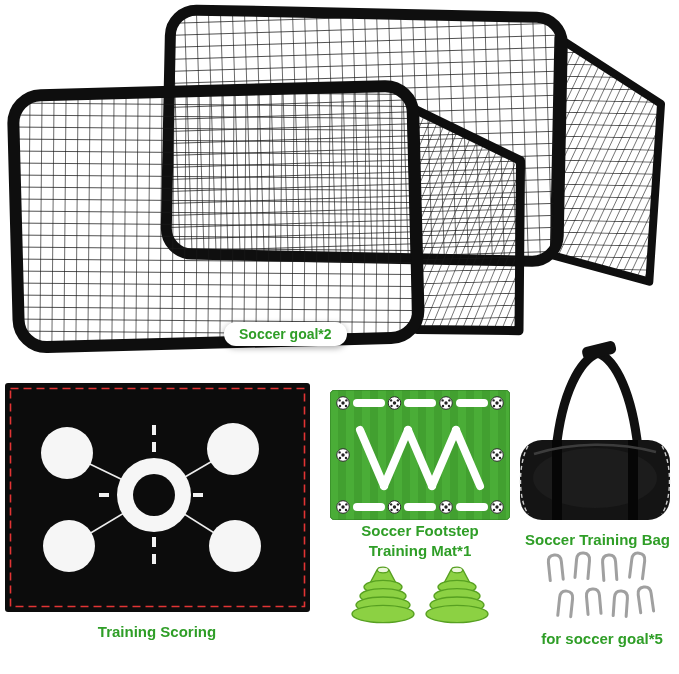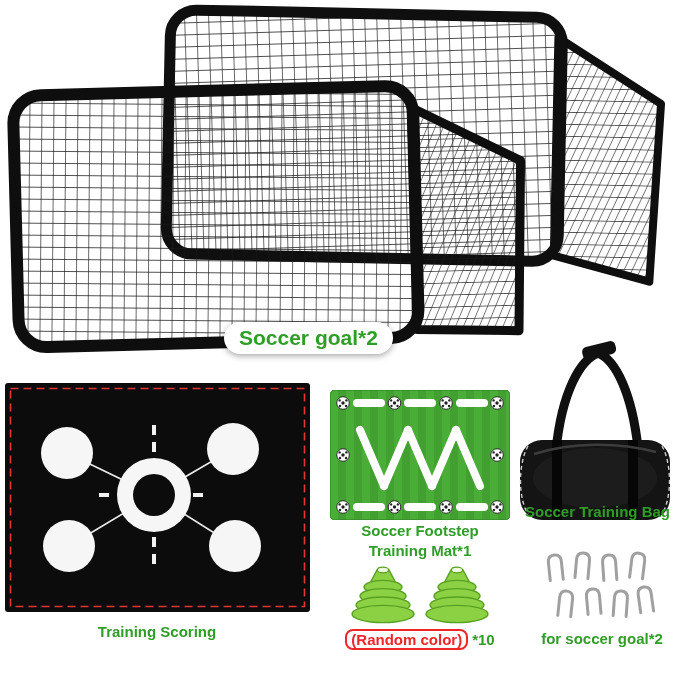--- a/index.html
+++ b/index.html
@@ -2,21 +2,21 @@
 <html><head>
 <meta charset="utf-8">
 <style>
   * { margin:0; padding:0; box-sizing:border-box; }
   :root { --green:#2f9e27; --red:#ee2629; }
   body { font-family:"Liberation Sans", sans-serif; background:#ffffff; }
   .stage { position:relative; width:679px; height:674px; background:#ffffff; overflow:hidden; margin:0 auto; }
   .abs { position:absolute; }
   .caption { position:absolute; font-weight:bold; color:var(--green); text-align:center; font-size:15px; line-height:1.3; }
   .pill { position:absolute; background:#ffffff; border-radius:17px; padding:4px 15px; font-weight:bold;
-          color:var(--green); font-size:21px; box-shadow:0 2px 6px rgba(0,0,0,.35); white-space:nowrap; }
+          color:var(--green); font-size:14px; box-shadow:0 2px 6px rgba(0,0,0,.35); white-space:nowrap; }
   .red-box { color:var(--red); border:2px solid var(--red); border-radius:8px; padding:0 4px;
              display:inline-block; line-height:1.15; }
   .qty { margin-left:4px; color:var(--green); }
 </style>
 </head>
 <body>
 
 <div class="stage">
 
   <svg class="abs" style="left:0;top:0" width="679" height="378" viewBox="0 0 679 378">
@@ -131,56 +131,53 @@
     <rect x="70" y="6" width="34" height="13" rx="5" fill="#101010" transform="rotate(-14 87 12)"></rect>
     <rect x="8" y="102" width="150" height="80" rx="22" fill="#141414"></rect>
     <ellipse cx="83" cy="140" rx="62" ry="30" fill="#222222" opacity="0.55"></ellipse>
     <path d="M16 108 C 6 126 6 160 16 176" stroke="#cfcfcf" stroke-width="1.4" fill="none" stroke-dasharray="4 3"></path>
     <path d="M150 108 C 160 126 160 160 150 176" stroke="#cfcfcf" stroke-width="1.4" fill="none" stroke-dasharray="4 3"></path>
     <rect x="40" y="102" width="10" height="80" fill="#060606"></rect>
     <rect x="116" y="102" width="10" height="80" fill="#060606"></rect>
     <path d="M22 116 C 60 104 106 104 144 114" stroke="#3c3c3c" stroke-width="2.5" fill="none"></path>
   </svg>
 
-  <div class="caption" style="left:520px;top:502px;width:155px">
+  <div class="caption" style="left:520px;top:530px;width:155px">
     <div>Soccer Training Bag</div>
   </div>
 
   <svg class="abs" style="left:345px;top:557px" width="150" height="68" viewBox="0 0 150 68">
     <defs>
       <g id="coneStack">
         <path d="M-15 30 L-6 13 L6 13 L15 30 Z" fill="#8cd143" stroke="#57a021" stroke-width="1.4"></path>
         <ellipse cx="0" cy="30" rx="19" ry="6.6" fill="#8cd143" stroke="#57a021" stroke-width="1.4"></ellipse>
         <ellipse cx="0" cy="39" rx="23" ry="7.4" fill="#8cd143" stroke="#57a021" stroke-width="1.4"></ellipse>
         <ellipse cx="0" cy="48" rx="27" ry="8" fill="#8cd143" stroke="#57a021" stroke-width="1.4"></ellipse>
         <ellipse cx="0" cy="57" rx="31" ry="8.6" fill="#8cd143" stroke="#57a021" stroke-width="1.4"></ellipse>
         <ellipse cx="0" cy="13" rx="5.6" ry="2.8" fill="#eef7df" stroke="#57a021" stroke-width="1.2"></ellipse>
       </g>
     </defs>
     <use href="#coneStack" transform="translate(38,0)"></use>
     <use href="#coneStack" transform="translate(112,0)"></use>
   </svg>
 
   <div class="caption" style="left:330px;top:629px;width:180px">
-    <div>
-      <span class="red-box">(Random color)</span><span class="qty">*10</span>
-    </div>
   </div>
 
   <svg class="abs" style="left:543px;top:550px" width="122" height="74" viewBox="0 0 122 74">
     <defs>
       <path id="uSpike" d="M0 26 L0 8 Q0 1 6.5 1 Q13 1 13 8 L13 26" fill="none" stroke="#a0a0a0" stroke-width="3" stroke-linecap="round"></path>
     </defs>
     <use href="#uSpike" transform="translate(6,4) rotate(-6 6 14)"></use>
     <use href="#uSpike" transform="translate(33,2) rotate(5 6 14)"></use>
     <use href="#uSpike" transform="translate(60,4) rotate(-4 6 14)"></use>
     <use href="#uSpike" transform="translate(88,2) rotate(7 6 14)"></use>
     <use href="#uSpike" transform="translate(16,40) rotate(6 6 14)"></use>
     <use href="#uSpike" transform="translate(44,38) rotate(-5 6 14)"></use>
     <use href="#uSpike" transform="translate(71,40) rotate(4 6 14)"></use>
     <use href="#uSpike" transform="translate(96,36) rotate(-8 6 14)"></use>
   </svg>
 
   <div class="caption" style="left:536px;top:629px;width:132px">
-    <div>for soccer goal*2</div>
+    <div>for soccer goal*5</div>
   </div>
 
 </div>
 
 </body></html>

